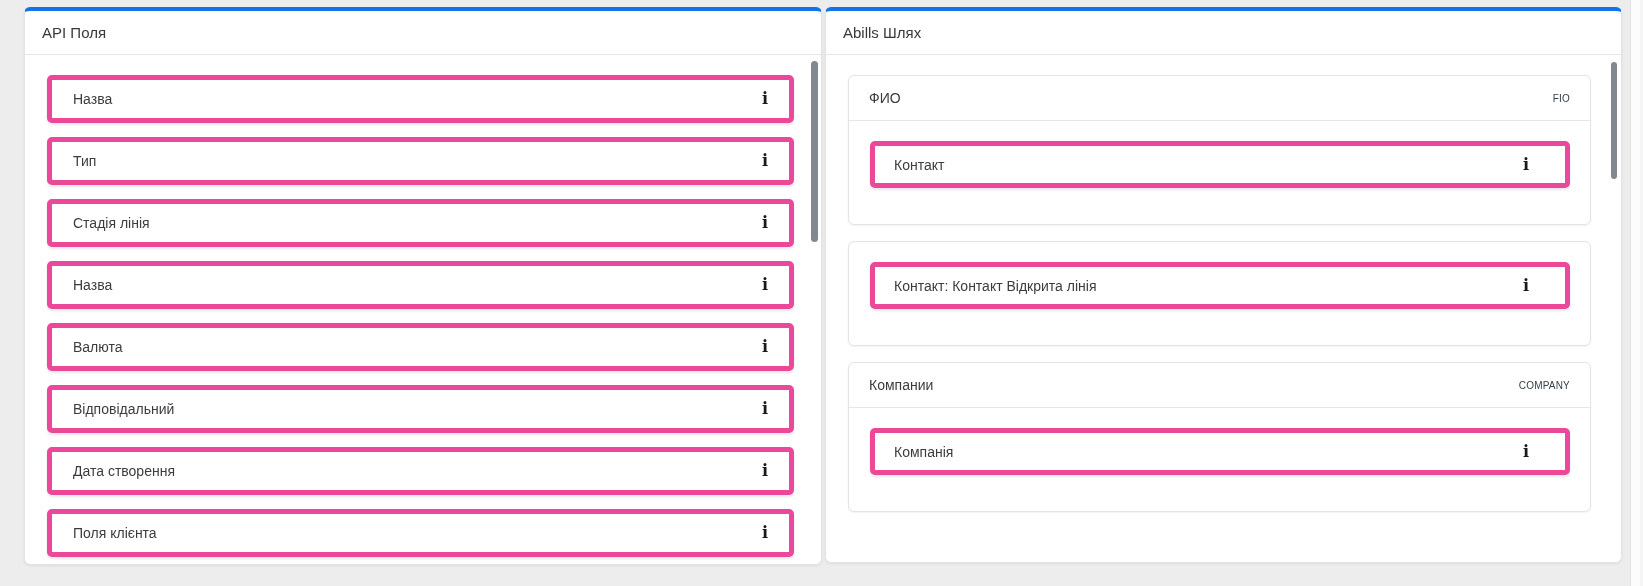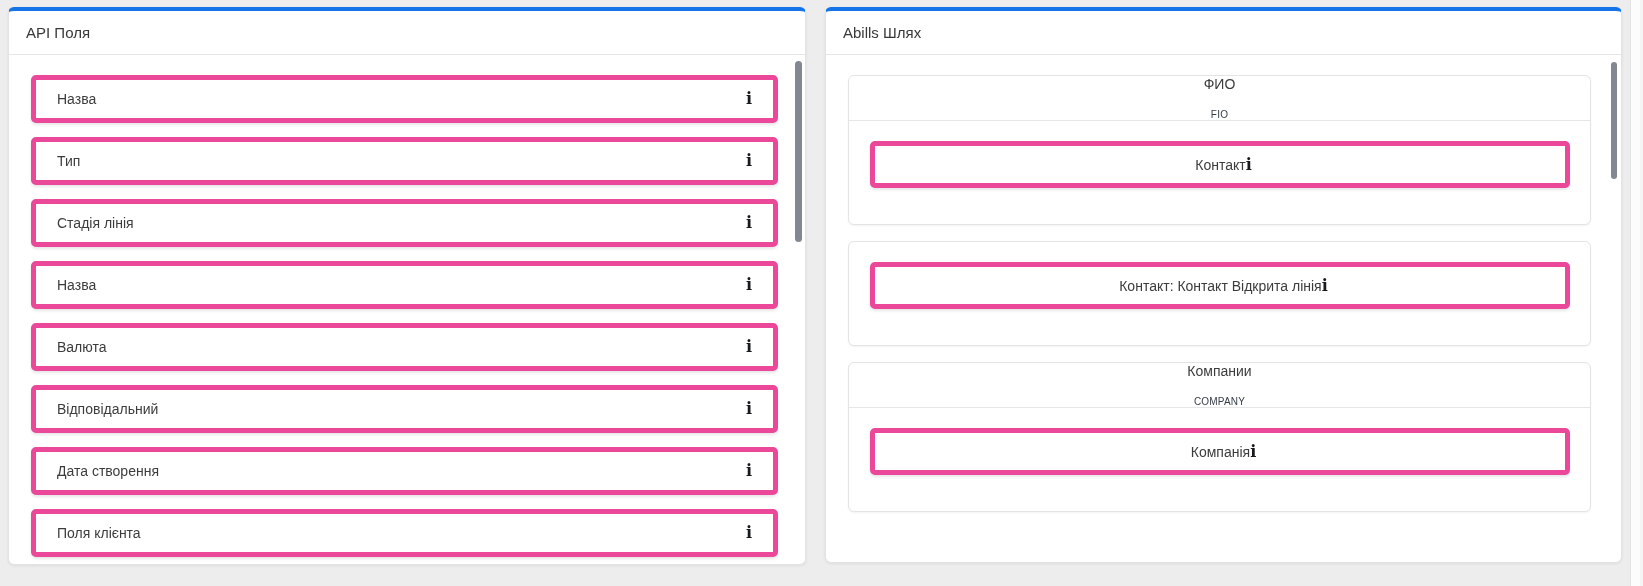--- a/index.html
+++ b/index.html
@@ -9,21 +9,21 @@
     font-family:"Liberation Sans", "DejaVu Sans", sans-serif;
   }
   .panel {
     position:absolute; top:7px; box-sizing:border-box;
     background:#ffffff;
     border:1px solid #e3e3e3;
     border-top:4px solid #1473e6;
     border-radius:6px;
     box-shadow:0 1px 3px rgba(0,0,0,0.07);
   }
-  .panel-left  { left:8px;  width:798px; height:558px; }
+  .panel-left  { left:24px;  width:798px; height:558px; }
   .panel-right { left:825px; width:797px; height:556px; }
   .panel-header {
     height:43px; display:flex; align-items:center;
     padding:0 20px 0 17px;
     border-bottom:1px solid #e6e6e6;
     font-size:15px; color:#383838;
   }
   .items-area {
     box-sizing:border-box; height:509px; overflow:hidden;
     padding:20px 27px 0 22px;
@@ -44,26 +44,26 @@
   .groups-area {
     box-sizing:border-box; height:507px; overflow:hidden;
     padding:20px 30px 0 22px;
   }
   .group-card {
     border:1px solid #e4e4e4; border-radius:6px; margin-bottom:16px;
     background:#fff; box-shadow:0 1px 2px rgba(0,0,0,0.05);
   }
   .group-header {
     height:44px; display:flex; align-items:center; justify-content:space-between;
-    padding:0 20px; border-bottom:1px solid #e6e6e6;flex-direction:column;
+    padding:0 20px; border-bottom:1px solid #e6e6e6;
   }
   .group-name { font-size:14px; color:#3c3c3c; }
   .group-tag  { font-size:10px; color:#343c46; letter-spacing:0.2px; }
   .group-body { padding:20px 20px 36px 21px; }
-  .group-body .item-card { margin-bottom:0; height:47px; padding:0 12px 0 19px;justify-content:center; }
+  .group-body .item-card { margin-bottom:0; height:47px; padding:0 36px 0 19px; }
   .scroll-thumb {
     position:absolute; width:7px; border-radius:4px;
     background:#81888f;
   }
   .thumb-left  { right:3px; top:50px; height:181px; }
   .thumb-right { right:4px; top:51px; height:117px; width:6px; }
   .window-scrollbar {
     position:absolute; top:0; right:0; width:12px; height:586px;
     background:#fcfcfc;
     border-left:1px solid #e2e2e2;

